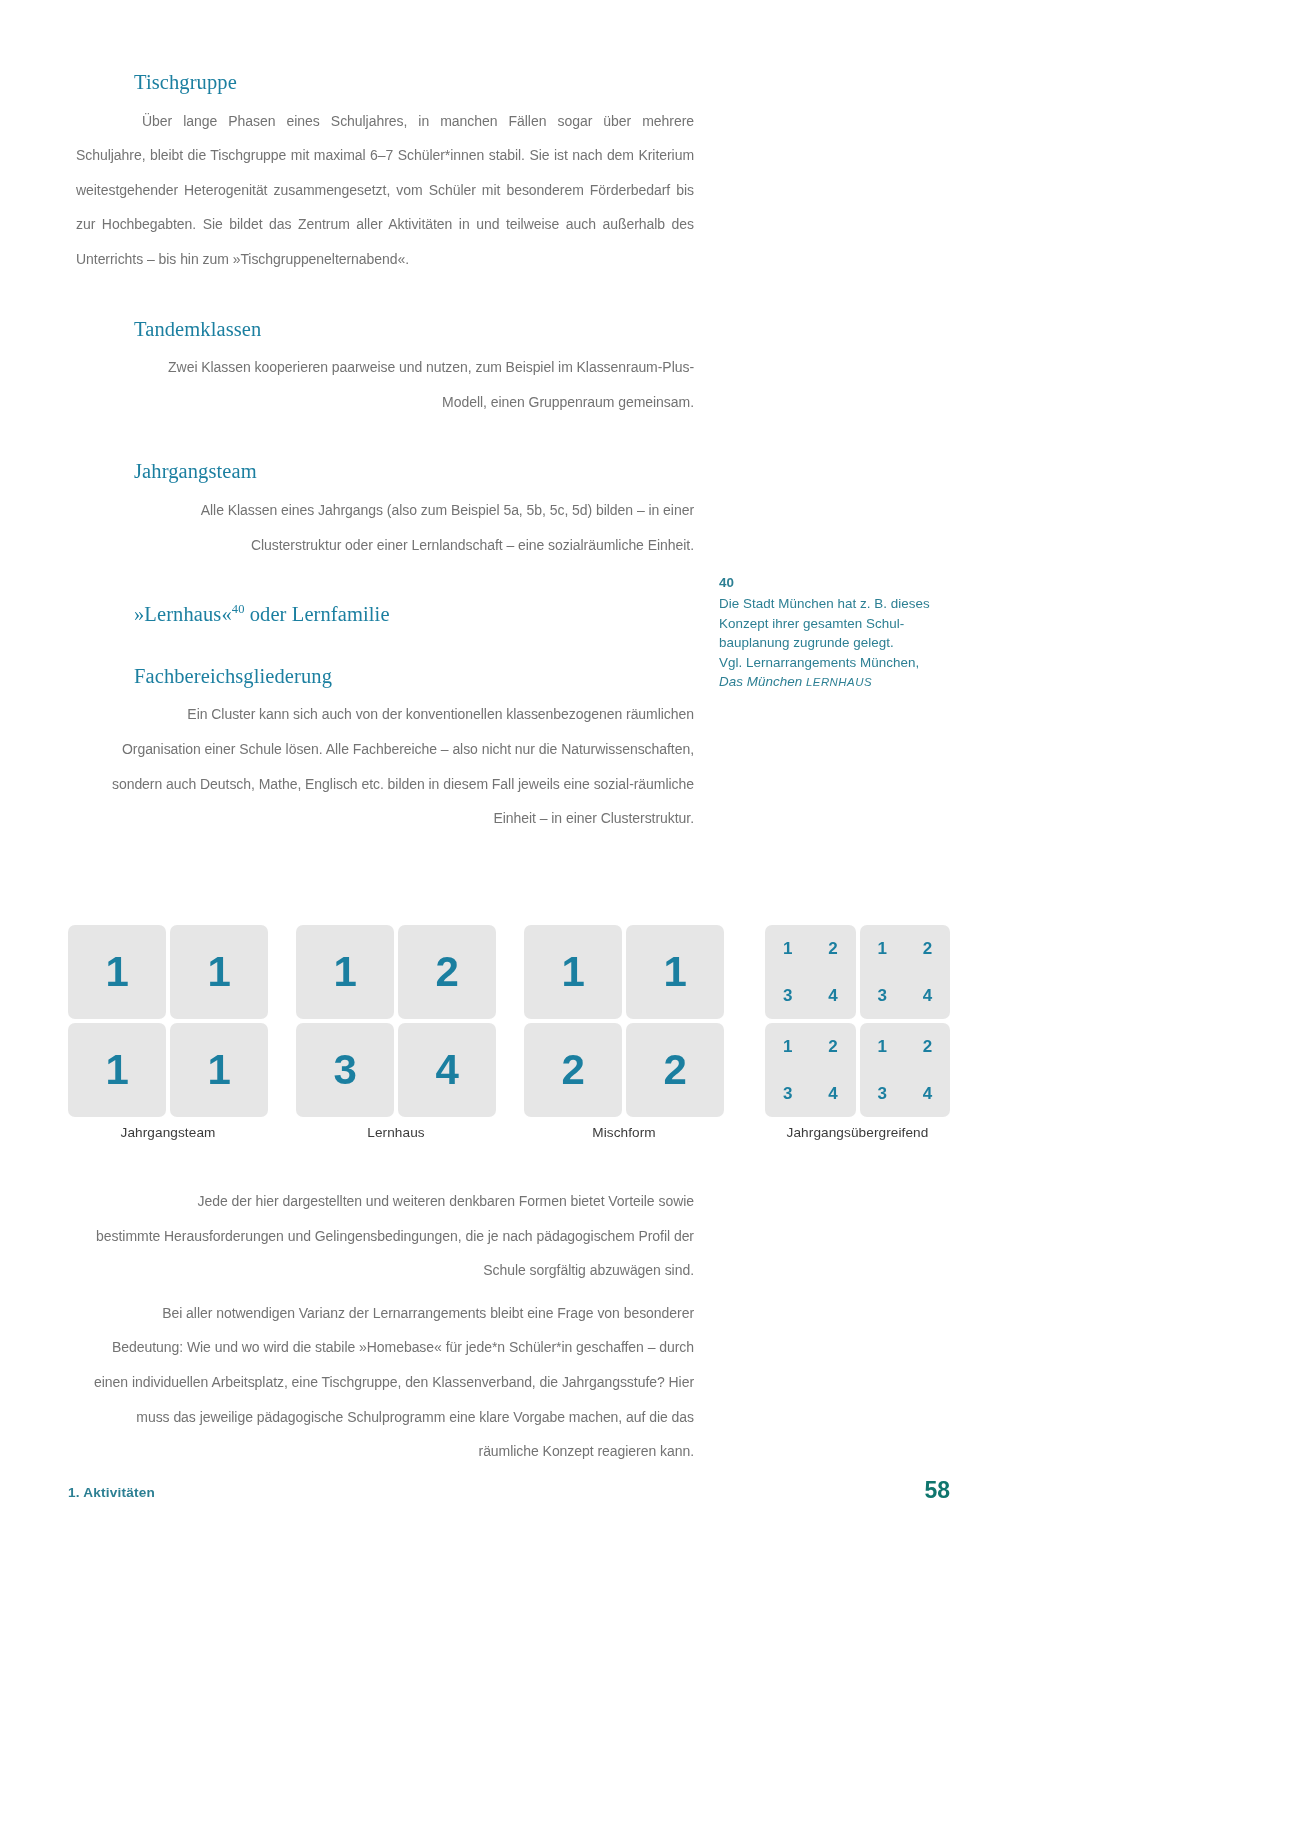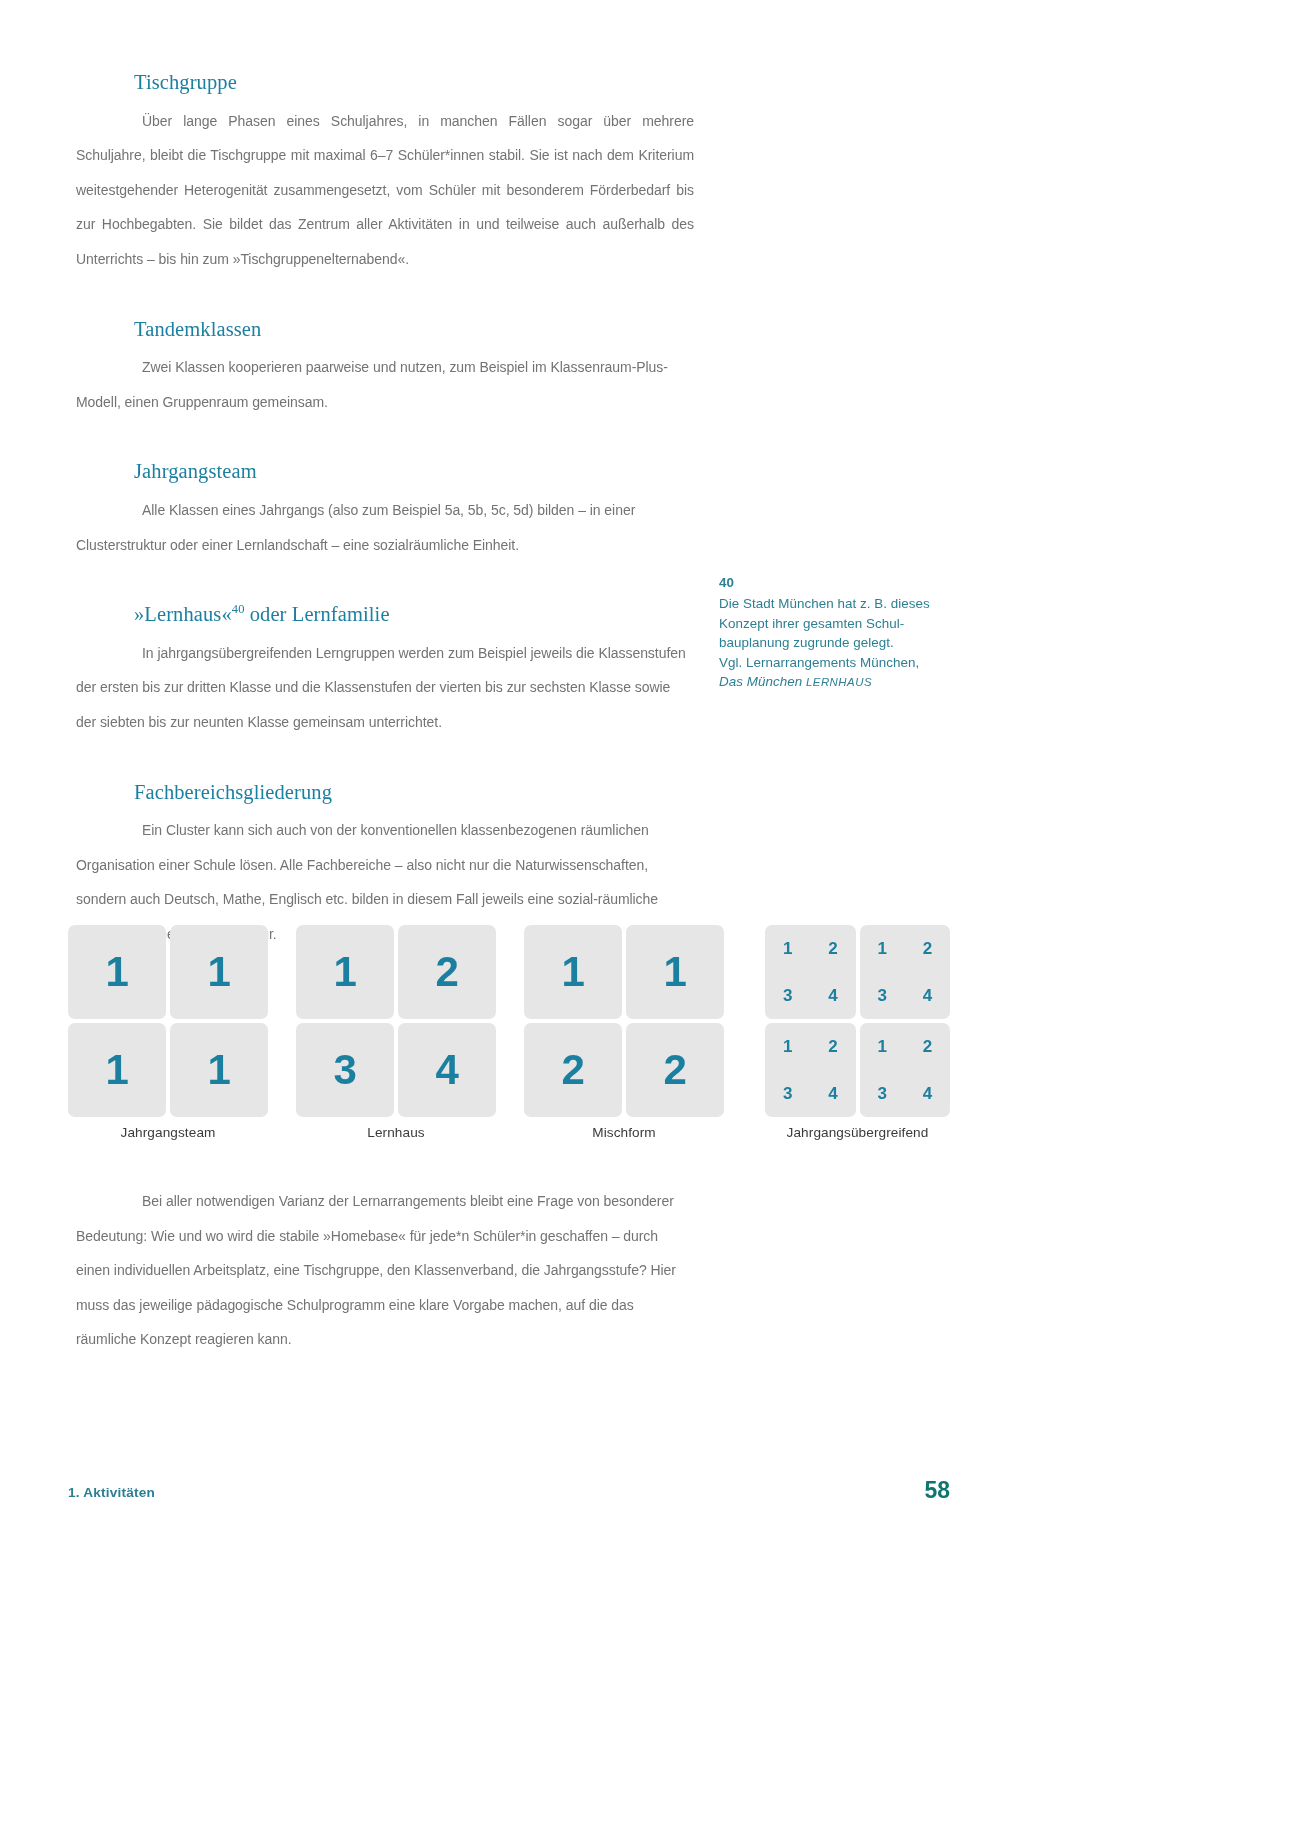--- a/index.html
+++ b/index.html
@@ -47,21 +47,21 @@
     font-size: 14px;
     line-height: 34.6px;
     color: #737373;
     text-align: justify;
     text-justify: inter-word;
     letter-spacing: -0.05px;
     -webkit-hyphens: manual;
     hyphens: manual;
   }
   p.body.indent { text-indent: 66px; }
-  p.body.last-left { text-align: left; }
+  p.body.last-left { text-align: right; }
 
   .gap-block { height: 32px; }
 
   
   .marginnote {
     position: absolute;
     left: 719px;
     top: 573px;
     width: 230px;
     color: #2c7f93;
@@ -203,21 +203,20 @@
     <p class="body indent last-left">Zwei Klassen kooperieren paarweise und nutzen, zum Beispiel im Klassenraum-Plus-Modell, einen Gruppenraum gemeinsam.</p>
 
     <div class="gap-block"></div>
 
     <h2 class="subhead">Jahrgangsteam</h2>
     <p class="body indent last-left">Alle Klassen eines Jahrgangs (also zum Beispiel 5a, 5b, 5c, 5d) bilden – in einer Clusterstruktur oder einer Lernlandschaft – eine sozial­räumliche Einheit.</p>
 
     <div class="gap-block"></div>
 
     <h2 class="subhead"><span>»Lernhaus«</span><sup>40</sup><span> oder Lernfamilie</span></h2>
-    <p class="body indent last-left">In jahrgangsübergreifenden Lerngruppen werden zum Beispiel jeweils die Klassenstufen der ersten bis zur dritten Klasse und die Klassen­stufen der vierten bis zur sechsten Klasse sowie der siebten bis zur neun­ten Klasse gemeinsam unterrichtet.</p>
 
     <div class="gap-block"></div>
 
     <h2 class="subhead">Fachbereichsgliederung</h2>
     <p class="body indent last-left">Ein Cluster kann sich auch von der konventionellen klassenbe­zogenen räumlichen Organisation einer Schule lösen. Alle Fachbereiche – also nicht nur die Naturwissenschaften, sondern auch Deutsch, Mathe, Englisch etc. bilden in diesem Fall jeweils eine sozial-räumliche Einheit – in einer Clusterstruktur.</p>
   </div>
 
   <aside class="marginnote">
     <span class="mn-num">40</span>
     <span class="mn-line">Die Stadt München hat z. B. dieses</span>
@@ -316,19 +315,20 @@
             <span>3</span>
             <span>4</span>
           </div>
         </div>
       </div>
       <div class="dcaption">Jahrgangsübergreifend</div>
     </div>
   </div>
 
   <div class="content-bottom">
+    <p class="body indent last-left">Jede der hier dargestellten und weiteren denkbaren Formen bietet Vorteile sowie bestimmte Herausforderungen und Gelingensbedingungen, die je nach pädagogischem Profil der Schule sorgfältig abzuwägen sind.</p>
     <p class="body indent last-left">Bei aller notwendigen Varianz der Lernarrangements bleibt eine Frage von besonderer Bedeutung: Wie und wo wird die stabile »Homebase« für jede*n Schüler*in geschaffen – durch einen individuellen Arbeitsplatz, eine Tischgruppe, den Klassenverband, die Jahrgangsstufe? Hier muss das jeweilige pädagogische Schulprogramm eine klare Vorgabe machen, auf die das räumliche Konzept reagieren kann.</p>
   </div>
 
   <div class="footer-left">1. Aktivitäten</div>
   <div class="footer-right">58</div>
 
 </div>
 
 </body></html>

